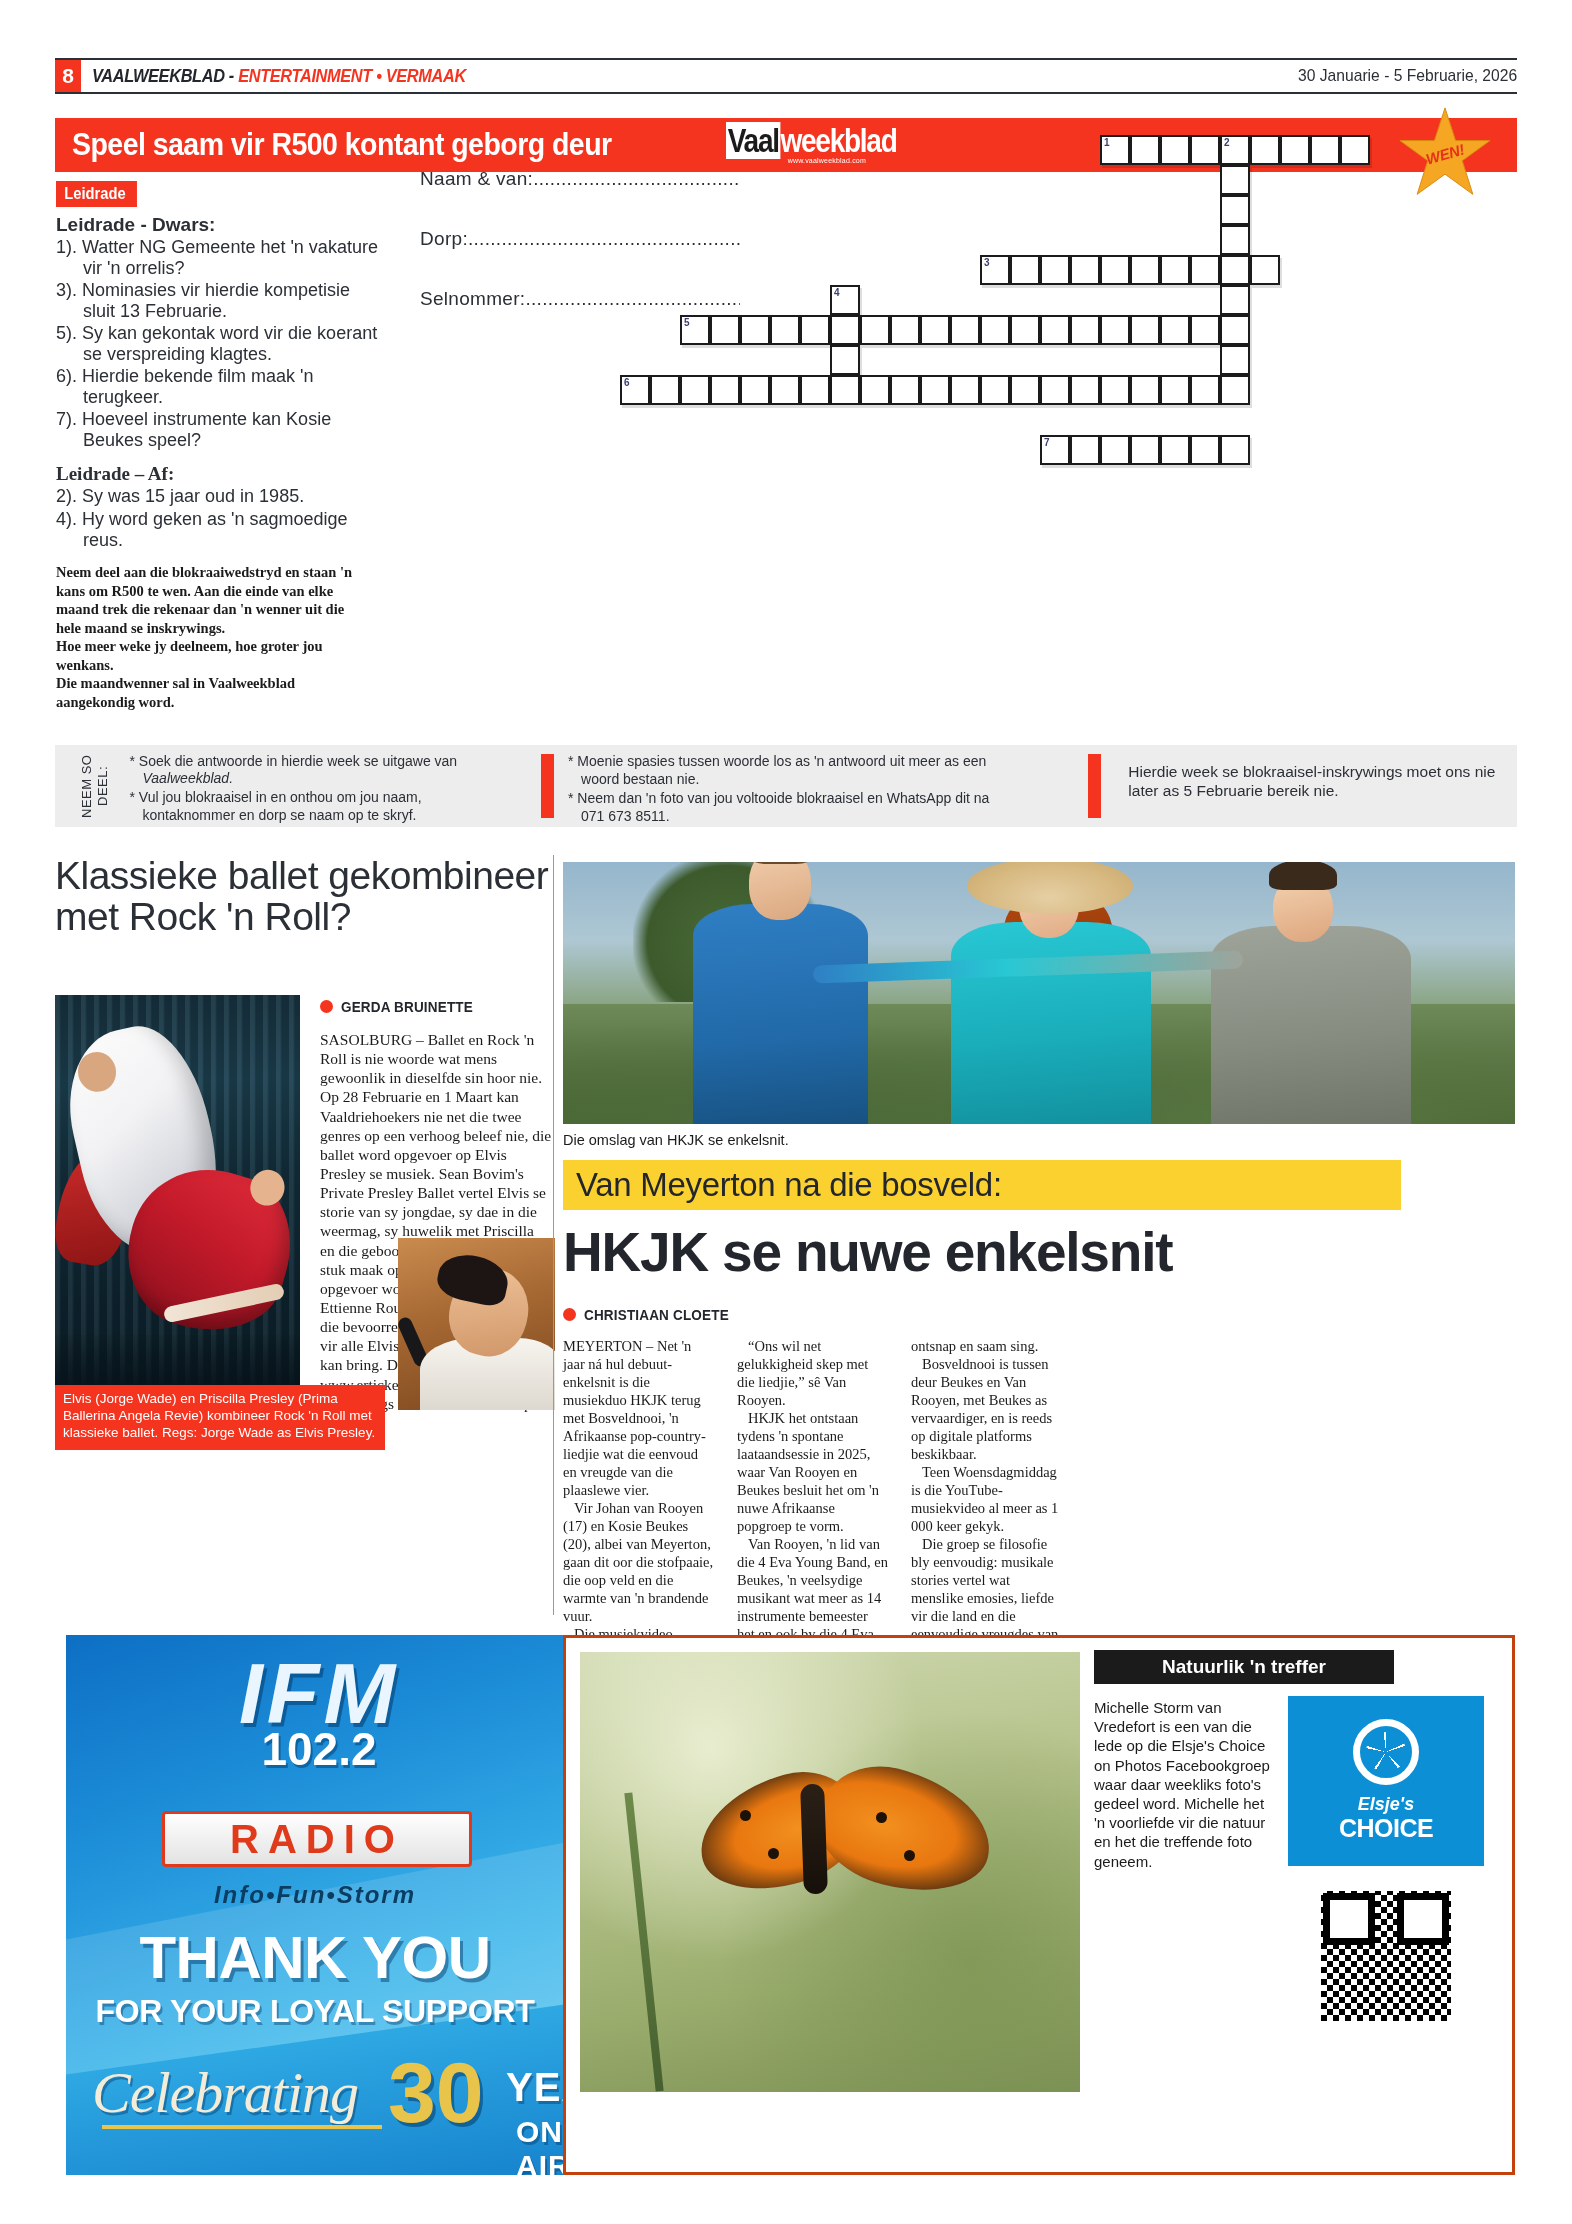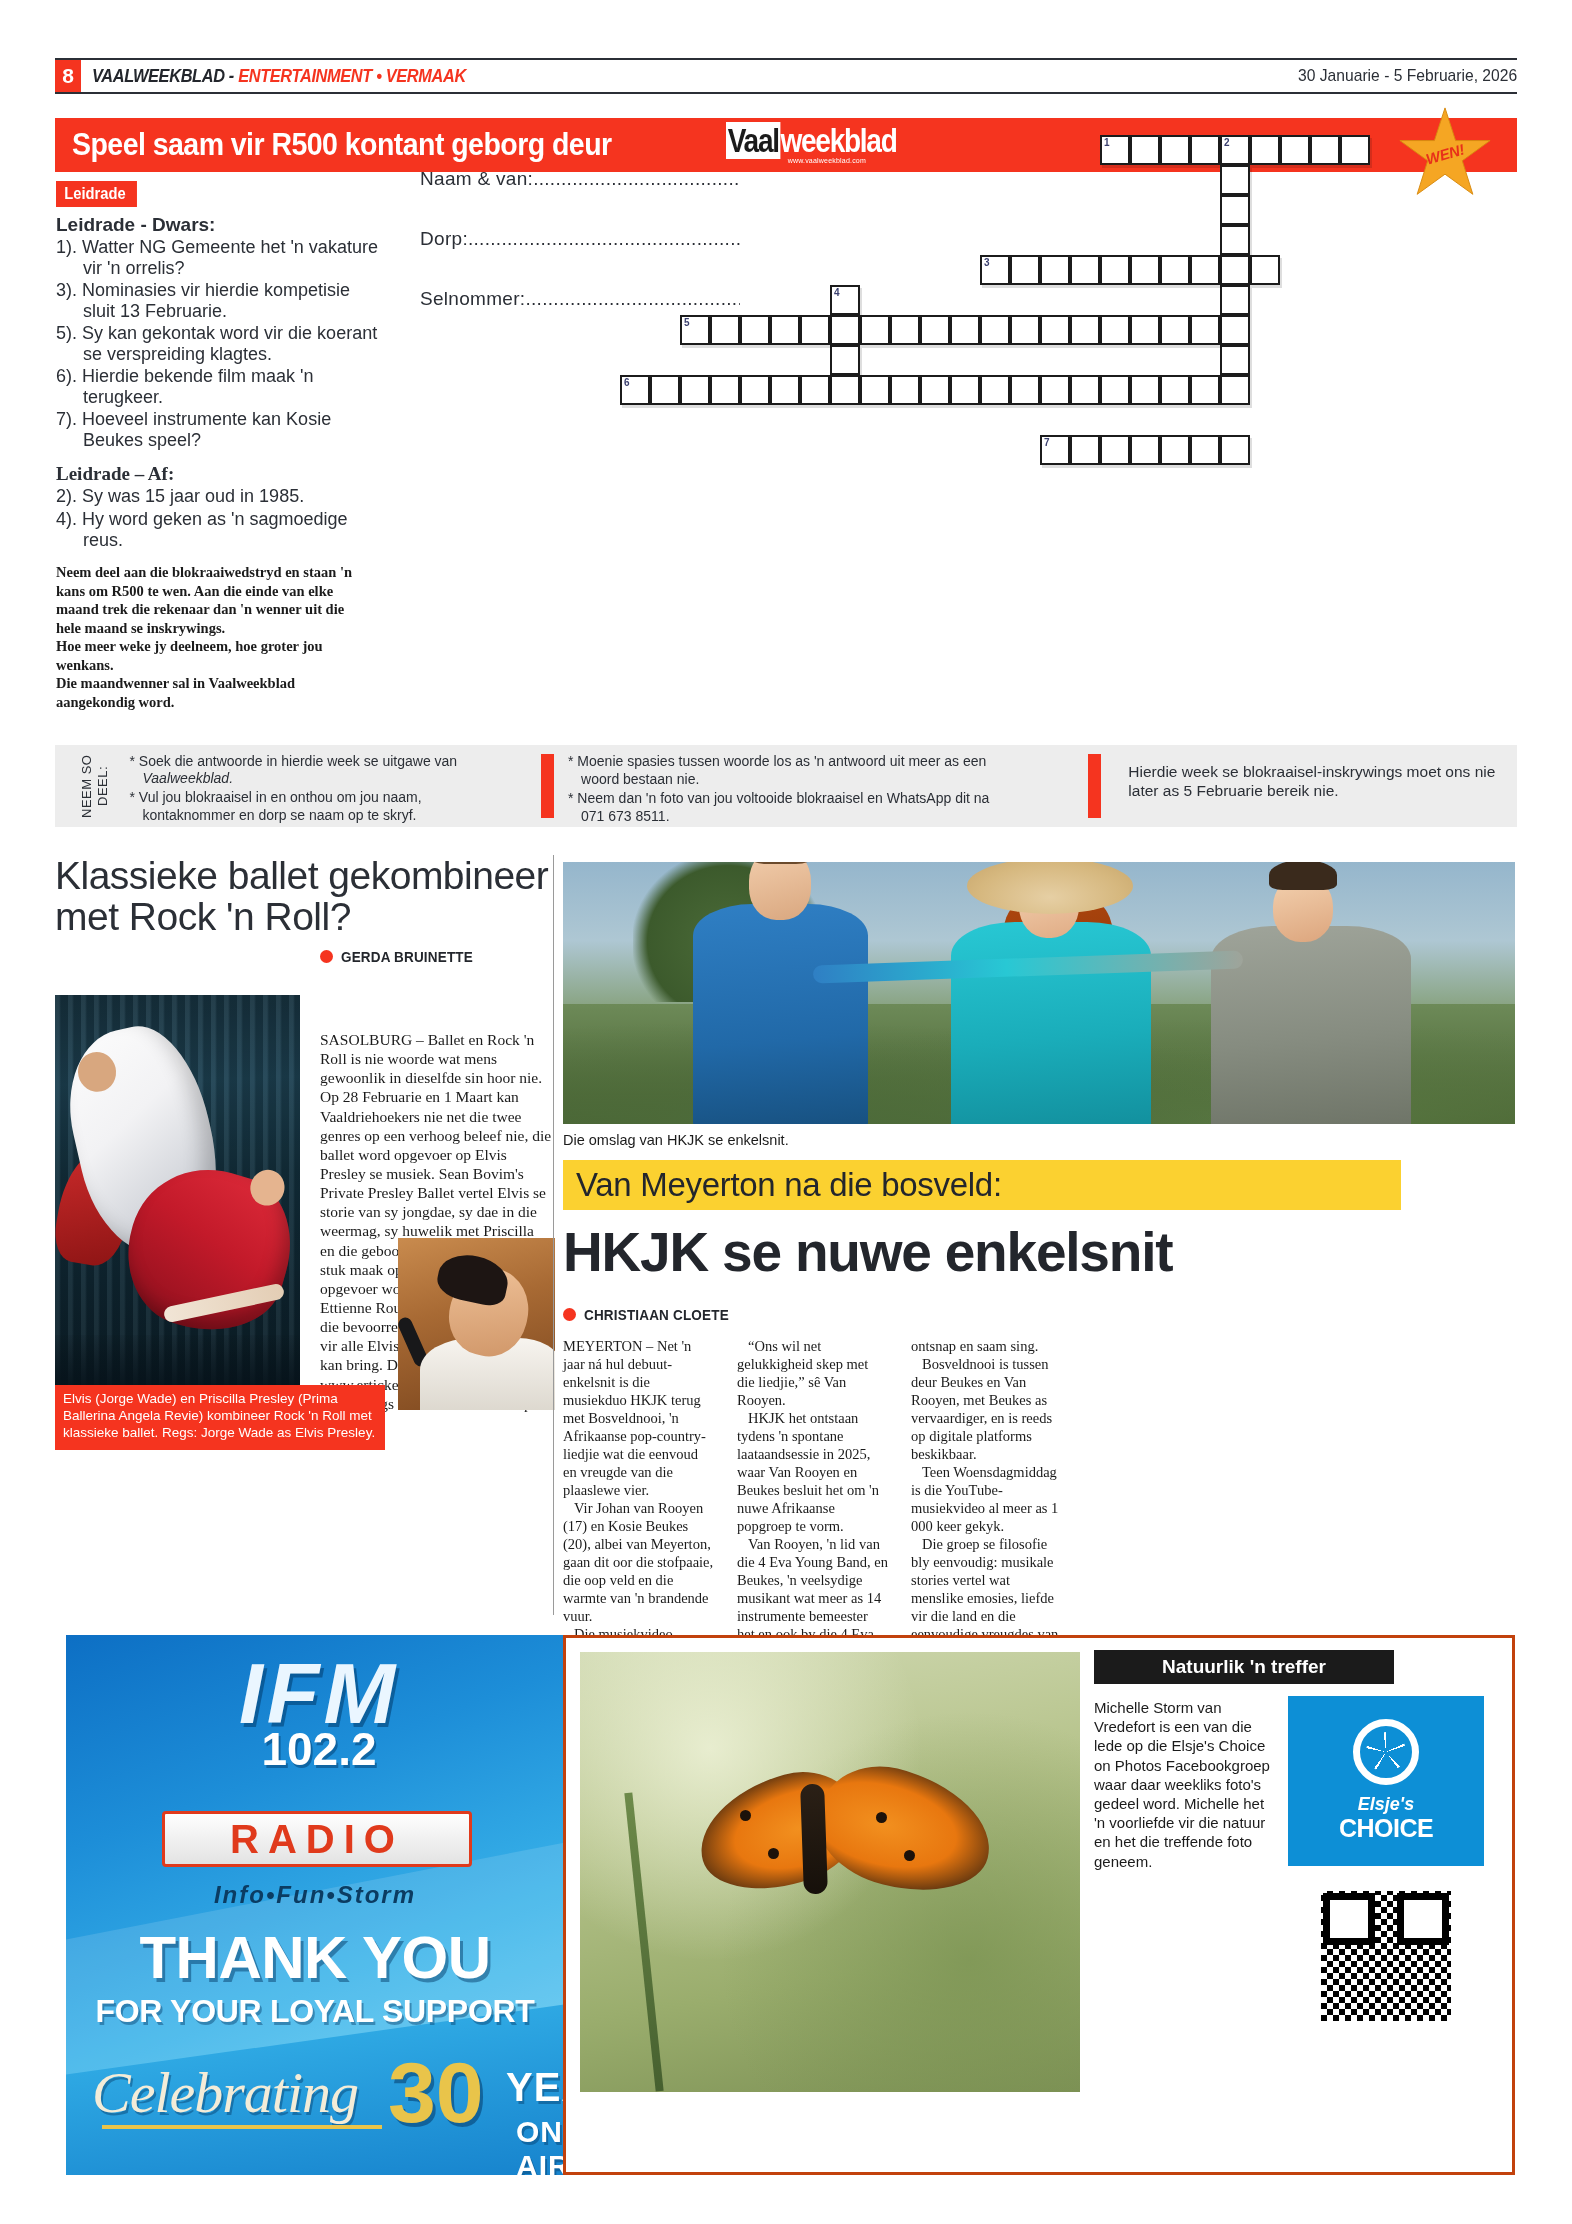--- a/index.html
+++ b/index.html
@@ -142,21 +142,21 @@
     display: flex; align-items: center; gap: 8px;
     font-size: 15px; font-weight: bold; color: #23262c;
     letter-spacing: 0.2px;
   }
   .byline .dot {
     width: 13px; height: 13px; border-radius: 50%; background: #f5341f;
     flex: 0 0 13px;
   }
   .byline .bl-text { transform: scaleX(0.9); transform-origin: left center; }
 
-  .art1-byline { position: absolute; left: 320px; top: 948px; }
+  .art1-byline { position: absolute; left: 320px; top: 998px; }
   .art1-body {
     position: absolute; left: 320px; top: 1030px; width: 232px;
     font-family: "Liberation Serif", serif;
     font-size: 15.5px; color: #1b1b1b; line-height: 1.235; text-align: left;
   }
   .art1-img {
     position: absolute; left: 55px; top: 995px; width: 245px; height: 400px;
     background: linear-gradient(178deg,#17323f 0%,#1d4152 22%,#13303d 45%,#0f2733 70%,#0b1d26 100%);
     overflow: hidden;
   }

